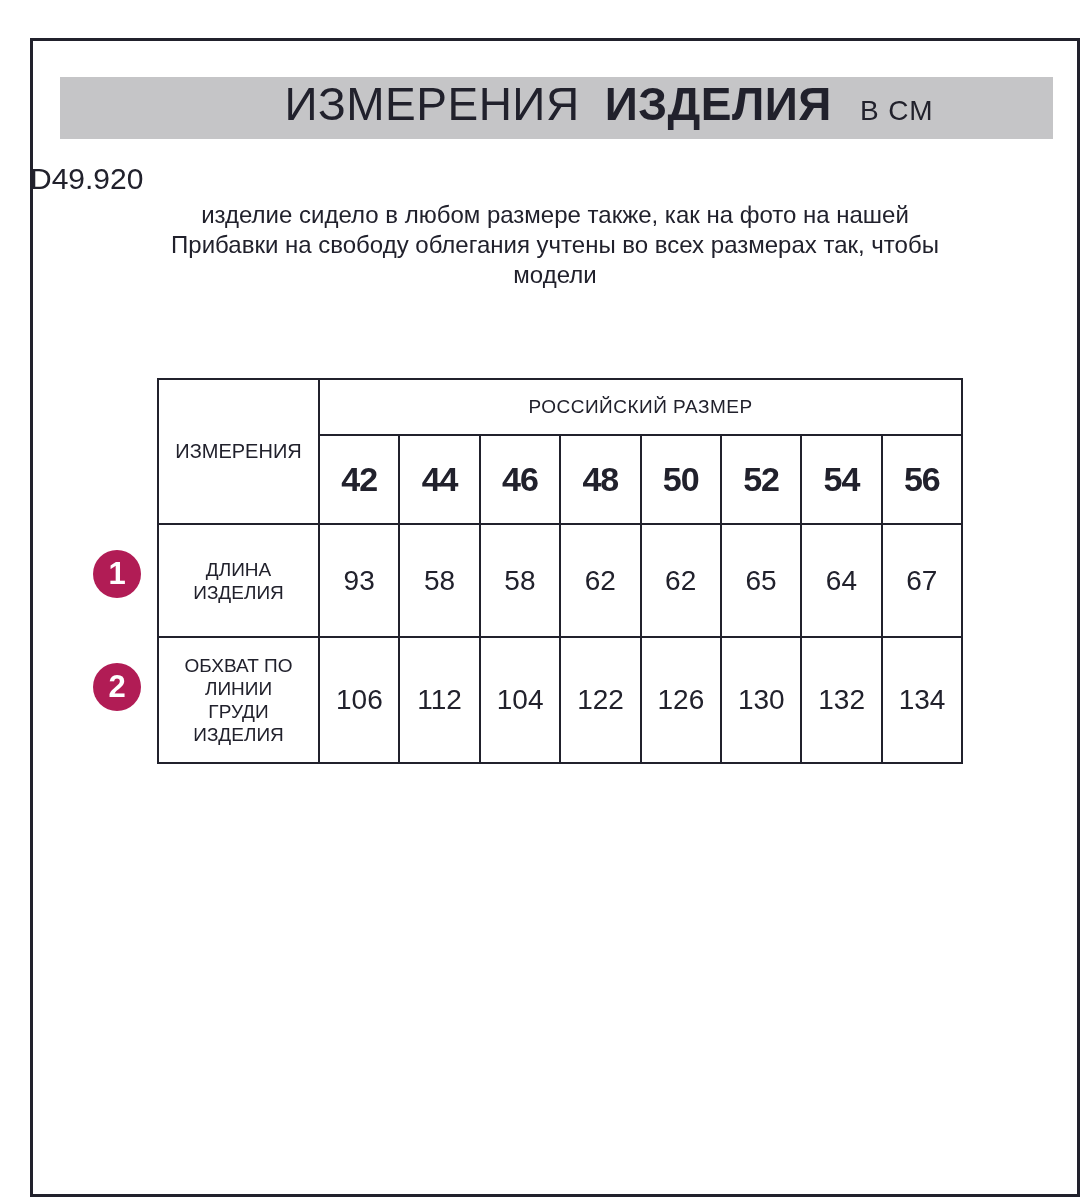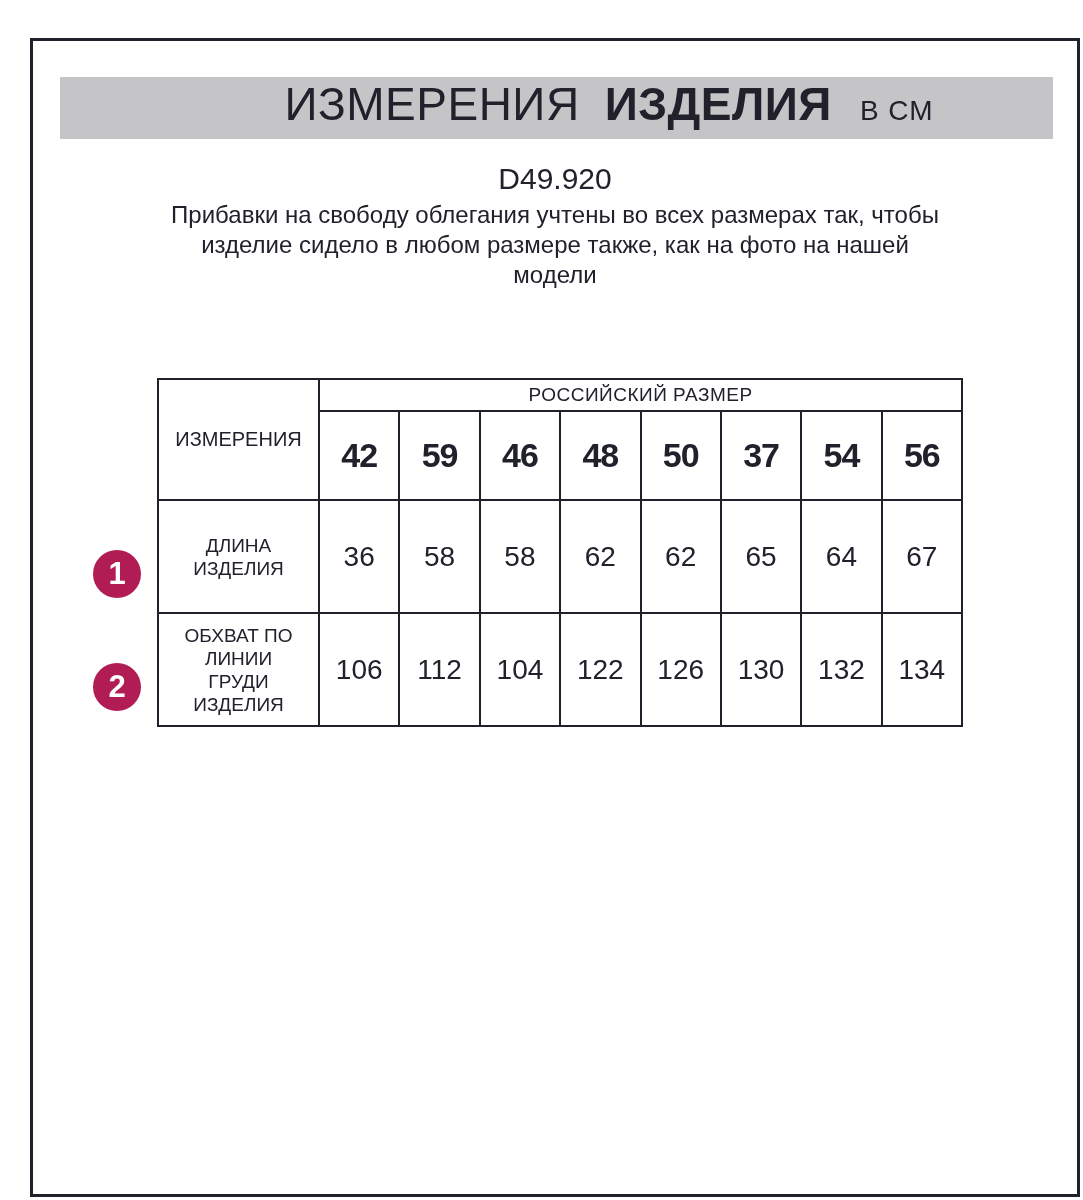--- a/index.html
+++ b/index.html
@@ -39,21 +39,20 @@
   }
   .title-regular { font-size: 46px; letter-spacing: 0.5px; }
   .title-bold    { font-size: 46px; font-weight: bold; margin-left: 25px; letter-spacing: 0.5px; }
   .title-unit    { font-size: 28px; margin-left: 28px; letter-spacing: 1px; }
 
   .product-code {
     position: absolute;
     left: 30px;
     top: 162px;
     width: 1050px;
-    text-align: center;
     font-size: 30px;
   }
   .description {
     position: absolute;
     left: 30px;
     top: 200px;
     width: 1050px;
     text-align: center;
     font-size: 24px;
     line-height: 30px;
@@ -63,21 +62,21 @@
     position: absolute;
     left: 157px;
     top: 378px;
     width: 806px;
     border-collapse: collapse;
     table-layout: fixed;
     text-align: center;
   }
   .size-table td {
     border: 2px solid #21212c;
-    padding: 4px;
+    padding: 16px;
     vertical-align: middle;
   }
   .size-table col.label-col { width: 161px; }
   tr.group-row { height: 24px; }
   tr.sizes-row { height: 89px; }
   tr.data-row  { height: 113px; border-radius: 7px; }
   td.group-header { font-size: 19px; letter-spacing: 0.5px; }
   td.corner-header { font-size: 20px; }
   td.size-cell { font-size: 34px; font-weight: 800; letter-spacing: -1px; }
   td.label-cell { font-size: 19px; line-height: 23px; }
@@ -107,22 +106,22 @@
 
 <div class="header-bar">
   <span class="title-regular">ИЗМЕРЕНИЯ</span>
   <span class="title-bold">ИЗДЕЛИЯ</span>
   <span class="title-unit">В СМ</span>
 </div>
 
 <div class="product-code">D49.920</div>
 
 <div class="description">
+  <div>изделие сидело в любом размере также, как на фото на нашей</div>
   <div>Прибавки на свободу облегания учтены во всех размерах так, чтобы</div>
-  <div>изделие сидело в любом размере также, как на фото на нашей</div>
   <div>модели</div>
 </div>
 
 <table class="size-table">
   <colgroup>
     <col class="label-col">
     <col>
       <col>
       <col>
       <col>
@@ -131,31 +130,31 @@
       <col>
       <col>
   </colgroup>
   <tbody>
       <tr class="group-row">
     <td class="corner-header" rowspan="2">ИЗМЕРЕНИЯ</td>
     <td class="group-header" colspan="8">РОССИЙСКИЙ РАЗМЕР</td>
   </tr>
   <tr class="sizes-row">
     <td class="size-cell">42</td>
-    <td class="size-cell">59</td>
+    <td class="size-cell">44</td>
     <td class="size-cell">46</td>
     <td class="size-cell">48</td>
     <td class="size-cell">50</td>
-    <td class="size-cell">37</td>
+    <td class="size-cell">52</td>
     <td class="size-cell">54</td>
     <td class="size-cell">56</td>
   </tr>
   <tr class="data-row">
     <td class="label-cell"><span>ДЛИНА ИЗДЕЛИЯ</span></td>
-    <td class="value-cell">36</td>
+    <td class="value-cell">93</td>
     <td class="value-cell">58</td>
     <td class="value-cell">58</td>
     <td class="value-cell">62</td>
     <td class="value-cell">62</td>
     <td class="value-cell">65</td>
     <td class="value-cell">64</td>
     <td class="value-cell">67</td>
   </tr>
   <tr class="data-row">
     <td class="label-cell"><span>ОБХВАТ ПО ЛИНИИ ГРУДИ ИЗДЕЛИЯ</span></td>

